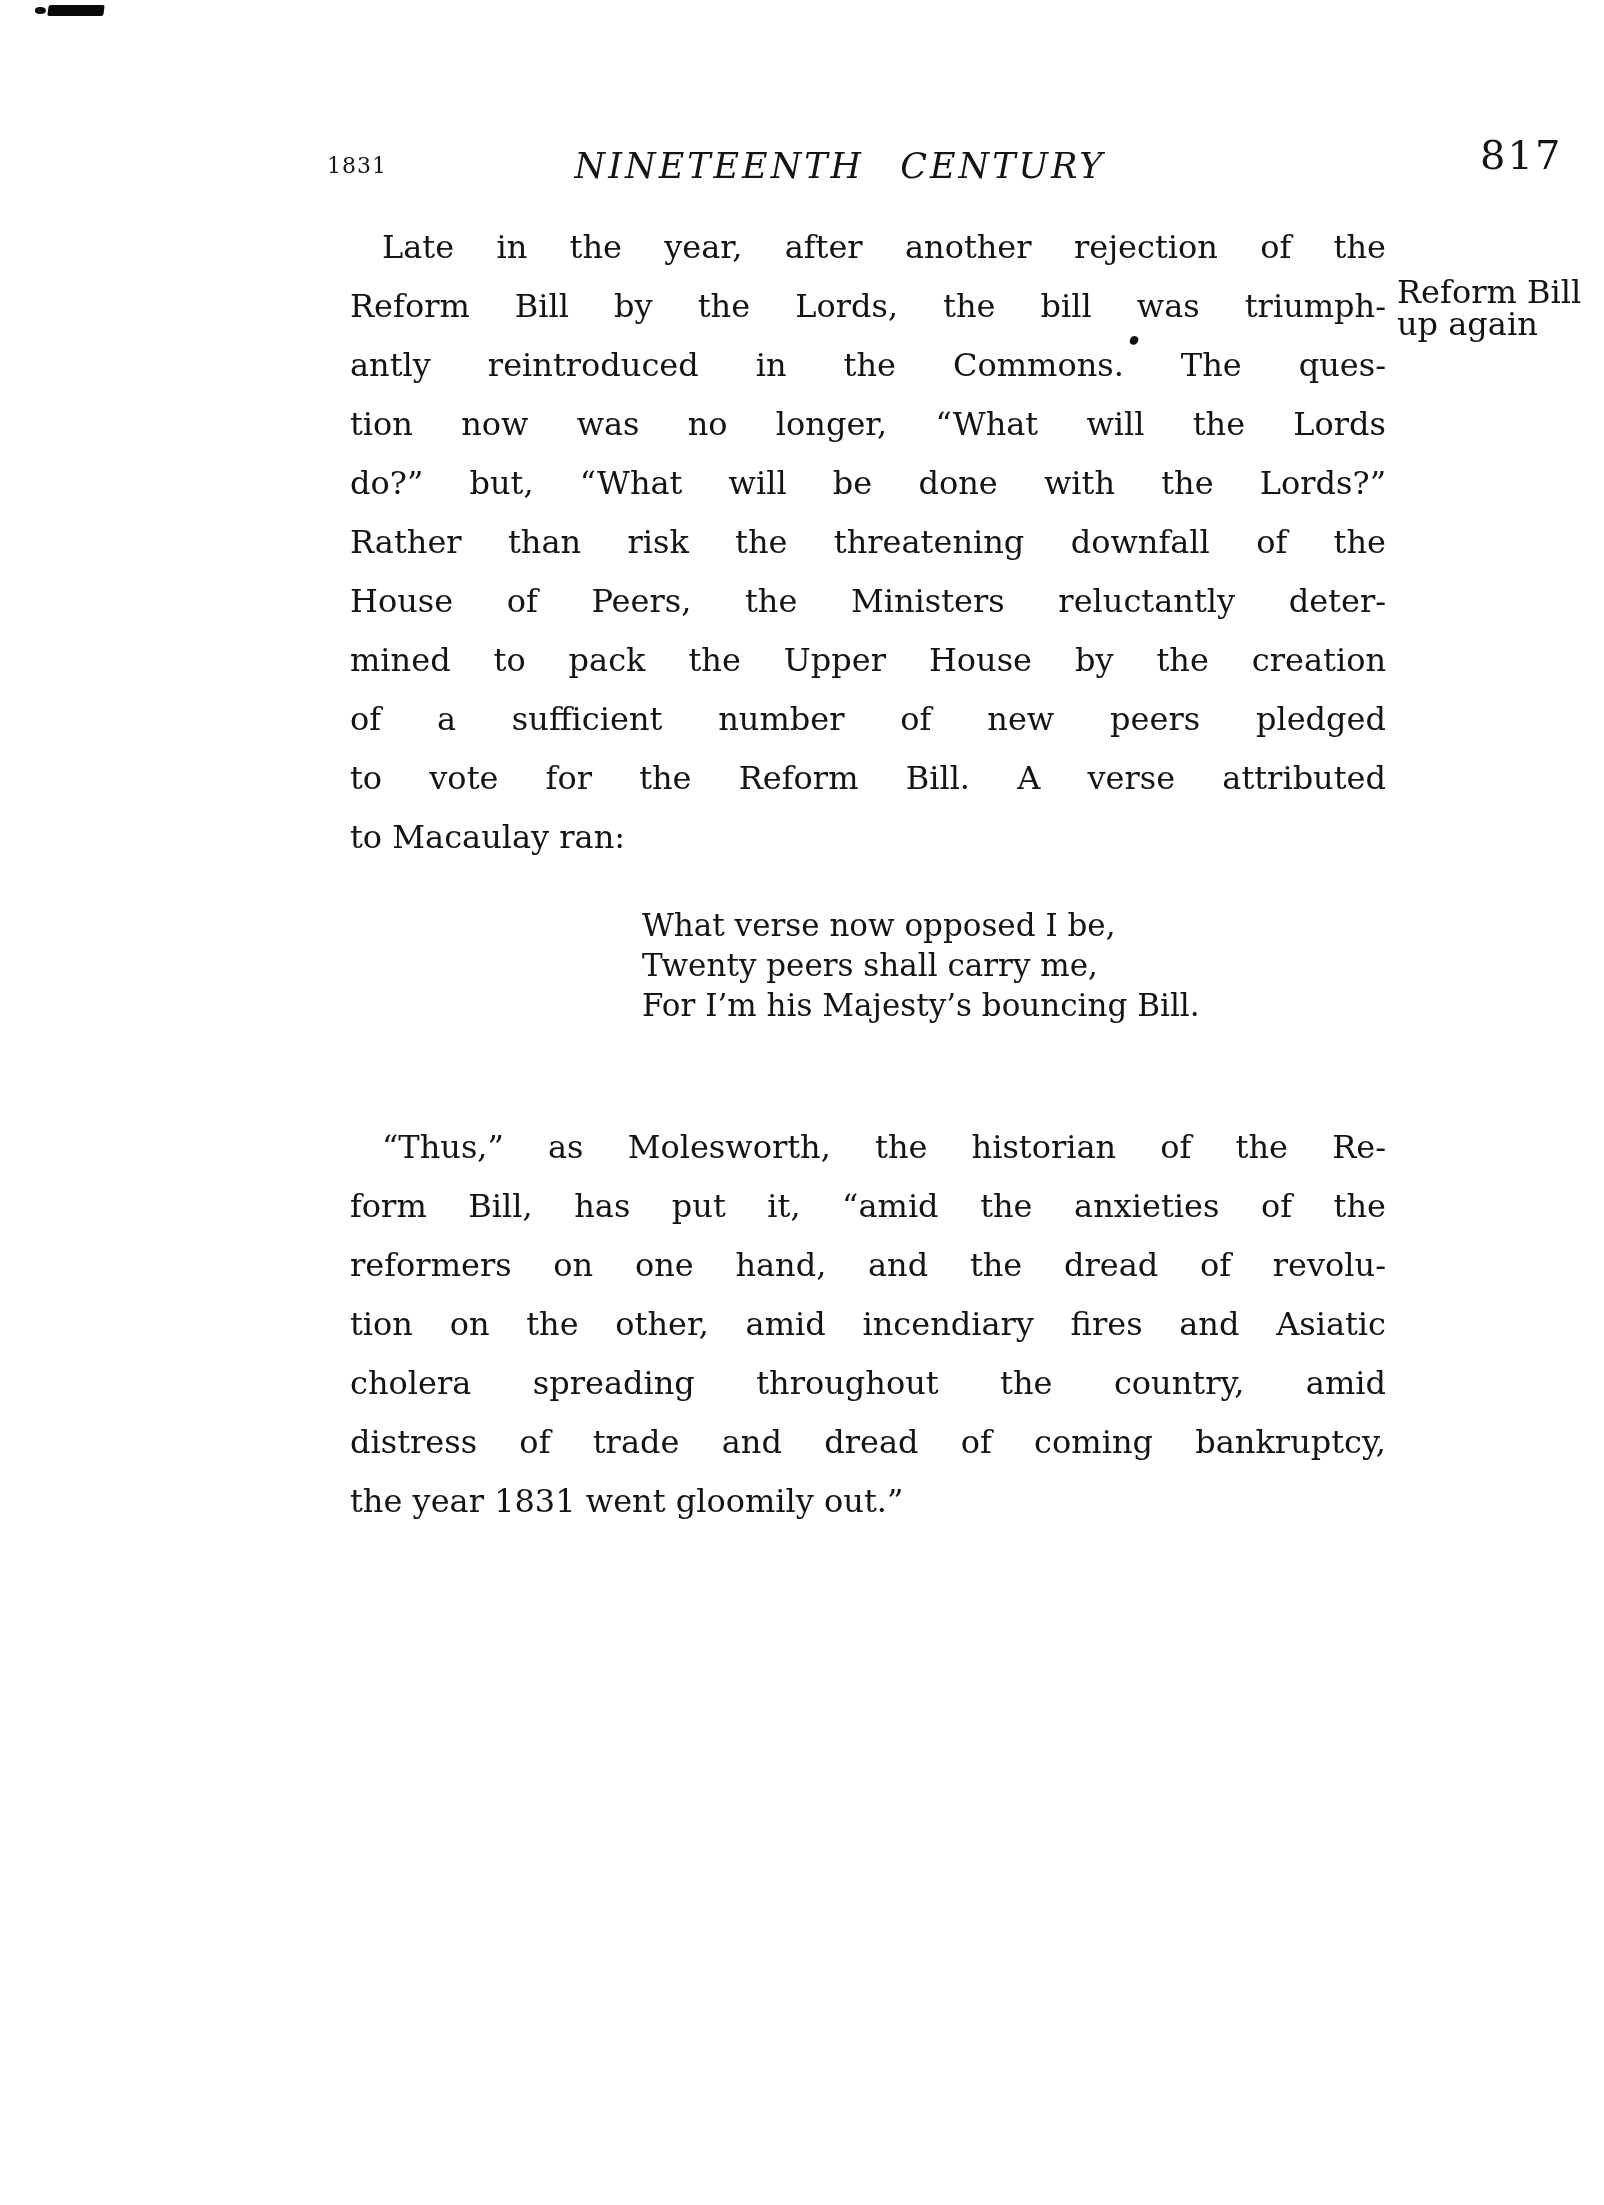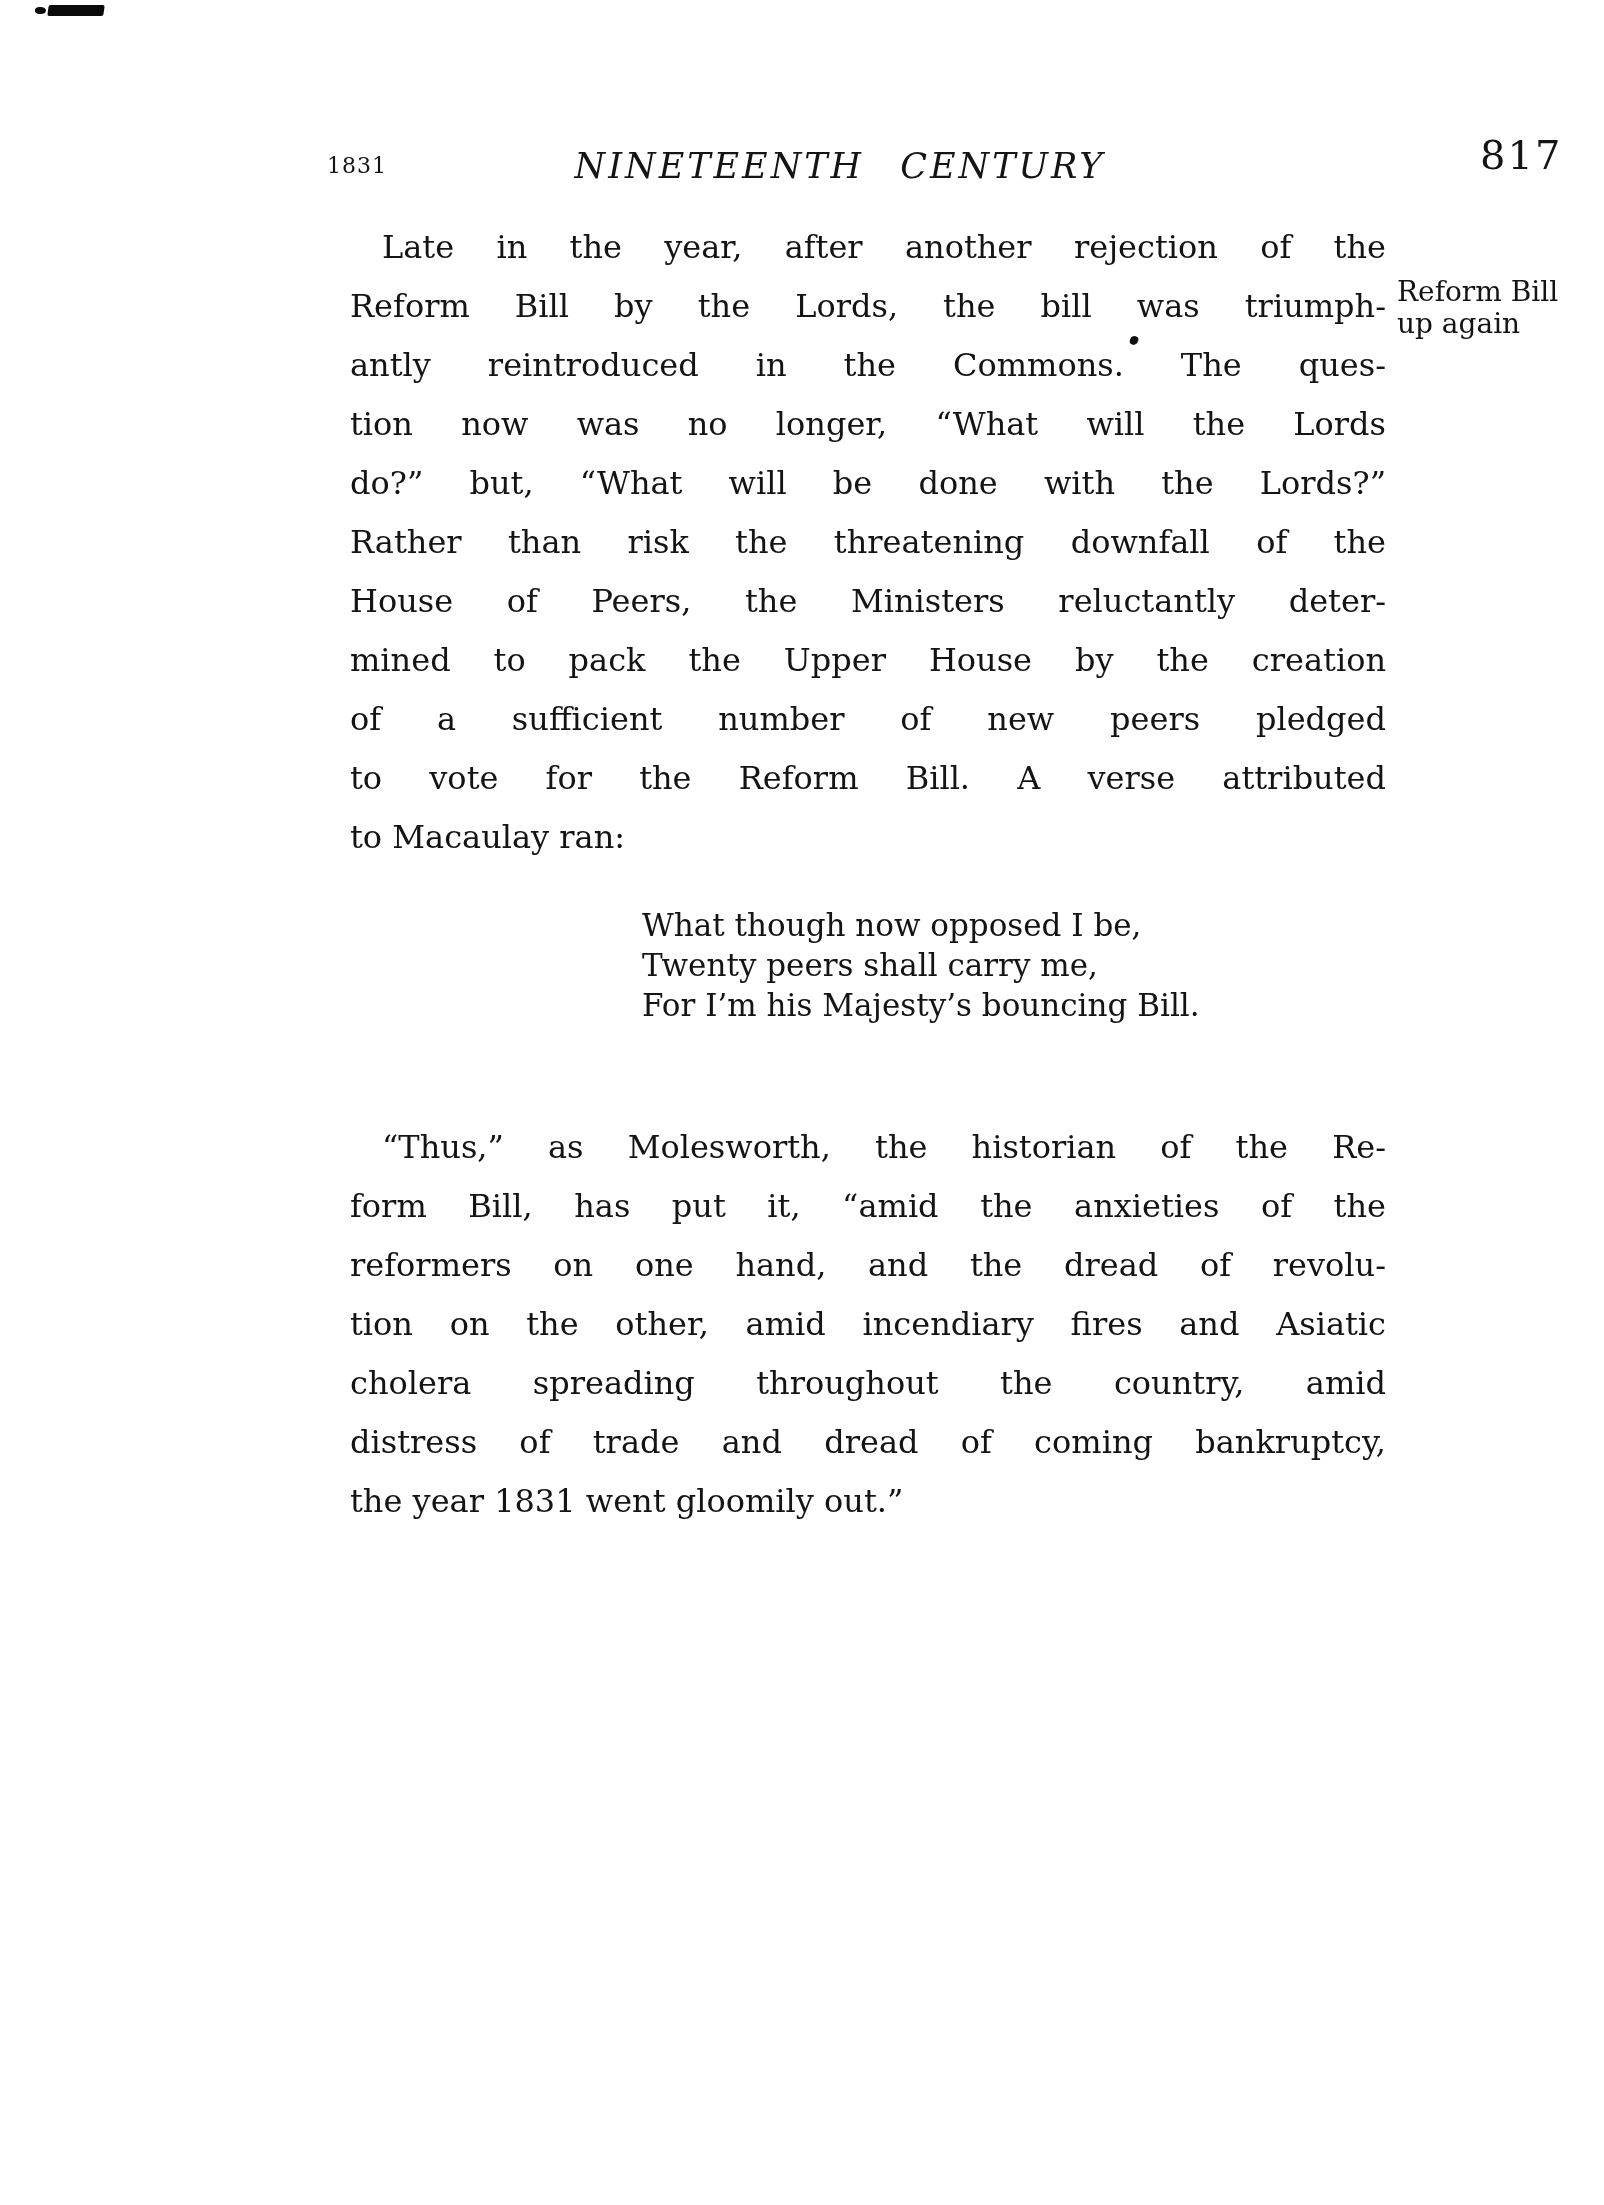--- a/index.html
+++ b/index.html
@@ -48,21 +48,21 @@
     white-space:normal;overflow:visible;
   }
   .bline.indent{text-indent:32px;}
   .bline.noj{text-align:left;text-align-last:left;}
   
   .verse{position:absolute;left:642px;top:905px;width:600px;}
   .vline{font-size:31px;line-height:40px;height:40px;text-align:left;}
   
   .margin-note{
     position:absolute;left:1397px;top:276px;width:190px;
-    font-size:28px;line-height:32px;text-align:left;
+    font-size:32px;line-height:32px;text-align:left;
   }
 </style>
 </head>
 <body>
 
 <div class="page">
 
   <div class="ink-smudge"></div>
   <div class="ink-dot"></div>
 
@@ -83,21 +83,21 @@
     <div class="bline">do?” but, “What will be done with the Lords?”</div>
     <div class="bline">Rather than risk the threatening downfall of the</div>
     <div class="bline">House of Peers, the Ministers reluctantly deter-</div>
     <div class="bline">mined to pack the Upper House by the creation</div>
     <div class="bline">of a sufficient number of new peers pledged</div>
     <div class="bline">to vote for the Reform Bill.  A verse attributed</div>
     <div class="bline noj">to Macaulay ran:</div>
   </div>
 
   <div class="verse">
-    <div class="vline">What though now opposed I be,</div>
+    <div class="vline">What verse now opposed I be,</div>
     <div class="vline">Twenty peers shall carry me,</div>
     <div class="vline">For I’m his Majesty’s bouncing Bill.</div>
   </div>
 
   <div class="p2">
     <div class="bline indent">“Thus,” as Molesworth, the historian of the Re-</div>
     <div class="bline">form Bill, has put it, “amid the anxieties of the</div>
     <div class="bline">reformers on one hand, and the dread of revolu-</div>
     <div class="bline">tion on the other, amid incendiary fires and Asiatic</div>
     <div class="bline">cholera spreading throughout the country, amid</div>

